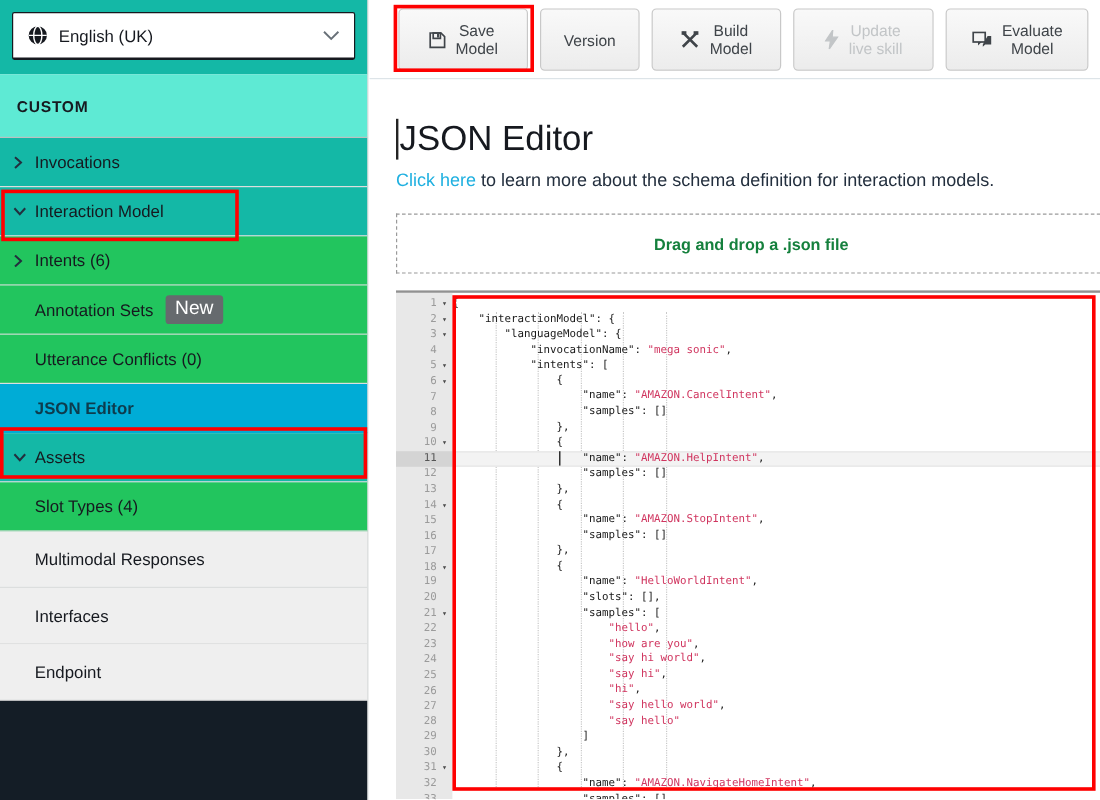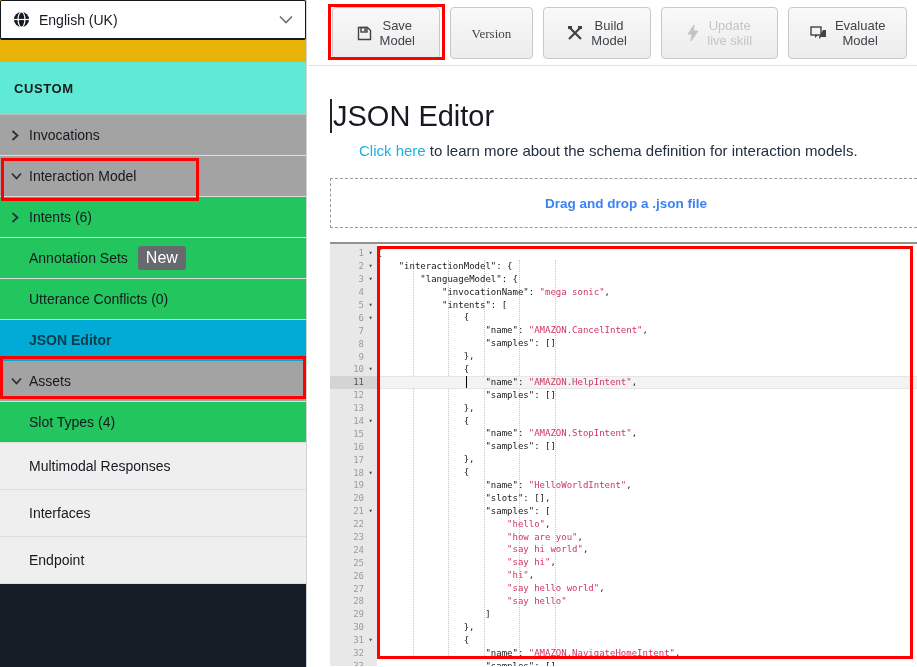--- a/index.html
+++ b/index.html
@@ -2,31 +2,31 @@
 <html><head>
 <meta charset="utf-8">
 <style>
   * { margin:0; padding:0; box-sizing:border-box; }
   html,body { width:917px; height:667px; overflow:hidden; }
   body { font-family:"Liberation Sans", sans-serif; background:#fff; position:relative; color:#16191f; }
 
   
   .sidebar { position:absolute; left:0; top:0; width:307px; height:667px; background:#fff;
              border-right:1px solid #d2d5d5; display:flex; flex-direction:column; }
-  .lang-area { background:#eab308; height:62px; padding:0; }
+  .lang-area { background:#14b8a6; height:62px; padding:10px; }
   .lang-dd { background:#fff; border:1px solid #16191f; border-bottom-width:2px; border-radius:2px;
              height:40px; display:flex; align-items:center; padding:0 12px; cursor:pointer; }
   .lang-dd .label { font-size:14px; margin-left:9px; flex:1; }
   .sec-head { background:#5eead4; height:53px; display:flex; align-items:center; padding-left:14px;
               font-size:13px; font-weight:bold; letter-spacing:.6px; border-bottom:1px solid #bcc0c0; }
   .sec-head.models { height:40px; border-top:1px solid #bcc0c0; }
   .nav-rows { display:flex; flex-direction:column; }
   .nav-row { display:flex; align-items:center; font-size:14px; height:41px; padding-left:11px;
              border-bottom:1px solid #dcdede; background:#22c55e; cursor:pointer; }
-  .nav-row.group { background:#a3a3a3; }
+  .nav-row.group { background:#14b8a6; }
   .nav-row.gray  { background:#efefef; }
   .nav-row.tall  { height:47px; }
   .nav-row.active { background:#00acd6; border-bottom-color:#00acd6; color:#0d3c4d; font-weight:bold; }
   .nav-row .chev { width:18px; display:inline-flex; }
   .nav-row .lbl { margin-left:0; }
   .nav-row .indent { width:18px; }
   .badge { background:#666a6e; color:#fff; font-size:16px; border-radius:3px; padding:3px 8px; margin-left:10px; }
   .bottom-strip { background:#141d26; flex:1; }
 
   
@@ -38,24 +38,24 @@
             gap:8px; margin-right:10px; cursor:pointer; font-family:"Liberation Sans",sans-serif; text-align:center; }
   .tb-btn.disabled { color:#c2c5c7; cursor:default; }
   .tb-btn.disabled svg { stroke:#c2c5c7 !important; fill:#c2c5c7; }
   .tb-btn .txt { white-space:pre-line; }
 
   
   .content { padding-left:22px; }
   h1.page-title { font-size:29px; font-weight:300; color:#16191f; margin-top:33px; line-height:34px; display:flex; align-items:center; }
   .title-caret { display:inline-block; width:2px; height:34px; background:#232323; margin-right:1px; }
   .subtitle { font-size:15px; color:#232f3e; margin-top:9px; }
-  .subtitle a { color:#1fb0e0; text-decoration:none; cursor:pointer;margin-left:29px; }
+  .subtitle a { color:#1fb0e0; text-decoration:none; cursor:pointer; }
   .dropzone { margin-top:19px; height:50px; width:calc(100% + 5px); border:1px dashed #9a9a9a;
               display:flex; align-items:center; justify-content:center; }
-  .dropzone .dz-label { color:#3b82f6; font-weight:bold; font-size:13.5px; }
+  .dropzone .dz-label { color:#15803d; font-weight:bold; font-size:13.5px; }
 
   
   .editor { margin-top:14px; margin-left:0; width:calc(100% + 5px); height:424px; border-top:2px solid #919191;
             display:flex; background:#fff; overflow:hidden; position:relative; }
   .gutter { width:47px; background:#e8e8e8; padding-top:3px; flex:none; }
   .gut-row { height:12.9px; display:flex; align-items:center; font-family:"DejaVu Sans Mono",monospace;
              font-size:9px; color:#9b9b9b; }
   .gut-row .num { flex:1; text-align:right; }
   .gut-row .fold { width:13px; text-align:center; color:#4a4a4a; font-size:7px; }
   .gut-row.act { background:#d4d4d4; color:#555; }
@@ -165,21 +165,21 @@
         <span>
           <svg width="15" height="15" viewBox="0 0 15 15">
             <path d="M1.5 1.5 h9 l3 3 v9 h-12 z" fill="none" stroke="#3f4449" stroke-width="1.4"></path>
             <rect x="4" y="1.5" width="6" height="4.5" fill="none" stroke="#3f4449" stroke-width="1.4"></rect>
             <rect x="7.2" y="2.3" width="1.6" height="3" fill="#3f4449"></rect>
           </svg>
         </span>
         <span class="txt">Save
 Model</span>
       </button>
-      <button class="tb-btn" style="width: 84px; font-family: Liberation Serif, serif;">
+      <button class="tb-btn" style="width: 84px;">
         <span class="txt">Version</span>
       </button>
       <button class="tb-btn" style="width: 108px;">
         <span>
           <svg width="16" height="16" viewBox="0 0 16 16">
             <path d="M2 2 L14 14 M14 2 L2 14" stroke="#3f4449" stroke-width="2.2"></path>
             <rect x="1" y="1" width="4" height="3" fill="#3f4449"></rect>
             <rect x="11" y="1" width="4" height="3" fill="#3f4449"></rect>
           </svg>
         </span>

